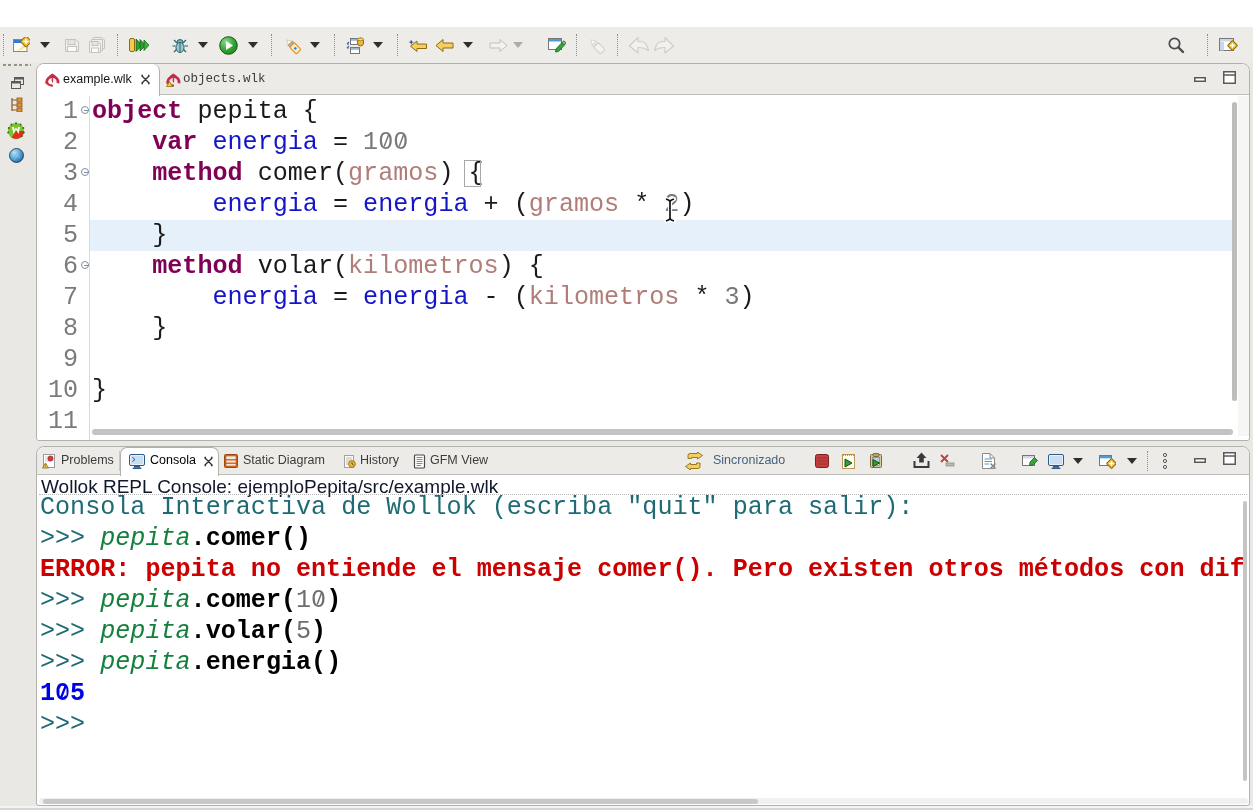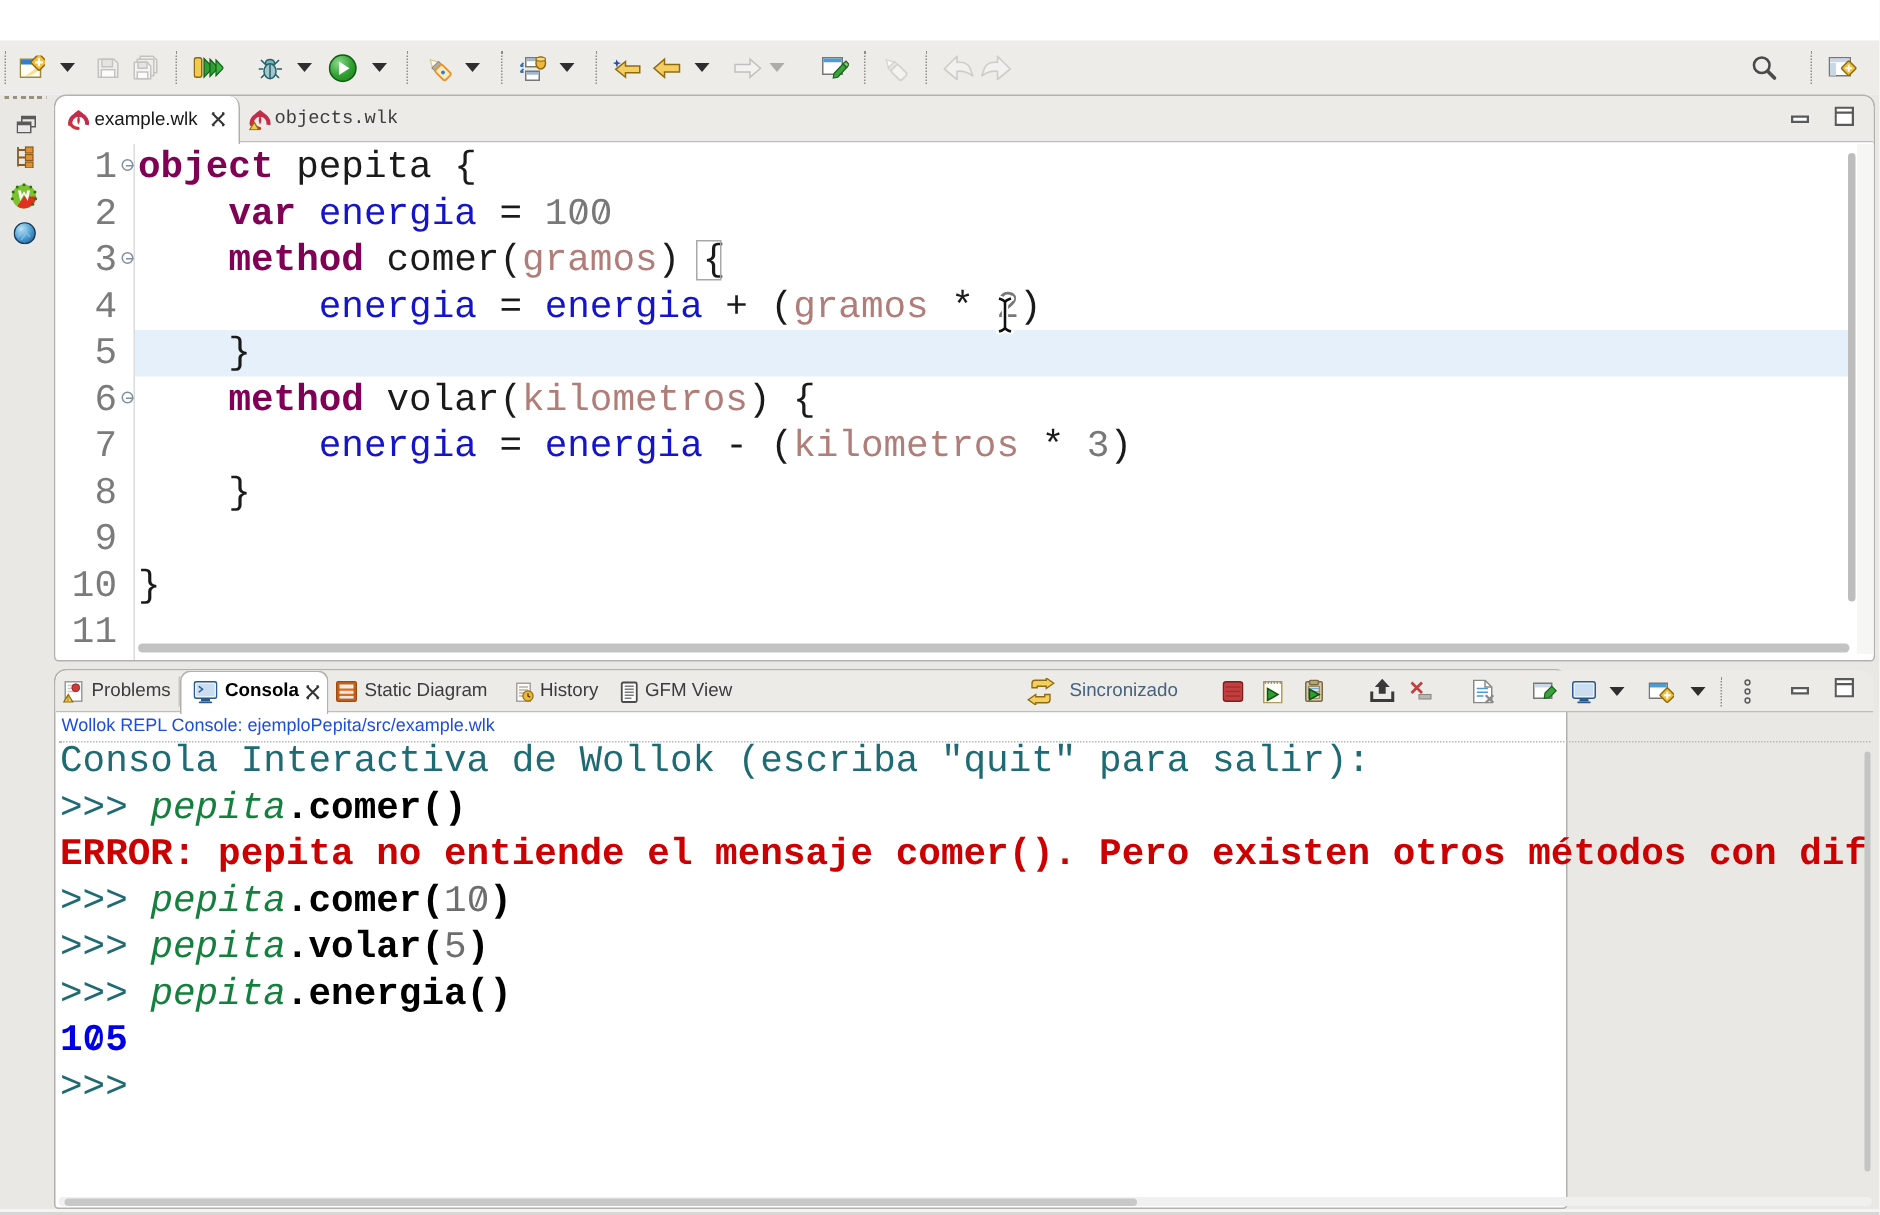--- a/index.html
+++ b/index.html
@@ -31,25 +31,25 @@
   .cline { position:absolute; left:55px; white-space:pre; color:#1a1a1a; }
   .lnum  { position:absolute; width:41px; text-align:right; color:#7b7b7b; }
   .kw { color:#7F0055; font-weight:bold; }
   .fld { color:#1515C8; }
   .par { color:#B07D78; }
   .num { color:#787878; }
   .fold { left:44px; width:8px; height:8px; border:1px solid #7E8FA1; border-radius:50%; background:#fff; }
   .fold::after { content:""; position:absolute; left:1.5px; top:3px; width:5px; height:1px; background:#7E8FA1; }
 
   
-  #console { position:absolute; left:36px; top:446px; width:1009px; height:360px;
+  #console { position:absolute; left:36px; top:446px; width:1214px; height:360px;
     background:#fff; border:1px solid #B3B1AD; border-radius:8px 8px 3px 3px; }
   #cotabs { position:absolute; left:0; top:0; width:1212px; height:28px; background:#ECEBE8;
     border-bottom:1px solid #C0BEBA; border-radius:8px 8px 0 0; }
-  #colabel { position:absolute; left:4px; top:29px; font-size:12px; color:#1d4ed8; }
+  #colabel { position:absolute; left:4px; top:29px; font-size:19px; color:#0f172a; }
   #cotext { position:absolute; left:3px; top:45px; width:1205px; height:248px; overflow:hidden;
     font-family:"Liberation Mono", monospace; font-size:25.1px; line-height:31px; white-space:pre; }
   .teal { color:#1E6B74; font-weight:normal; }
   .blk  { color:#000; font-weight:bold; }
   .pep  { color:#15803d;font-style:italic; }
   .err  { color:#CC0000; font-weight:bold; }
   .res  { color:#0000E6; font-weight:bold; }
   .gnum { color:#6E6E6E; }
 </style>
 </head>
@@ -293,21 +293,21 @@
       <div class="abs" style="left:82px;top:4px;width:0;height:20px;border-left:1px solid #C9C7C3;"></div>
 
       <div class="abs" style="left:83px;top:0px;width:99px;height:29px;background:#fff;border:1px solid #B3B1AD;border-bottom:none;border-radius:7px 7px 0 0;"></div>
       <svg class="abs" style="left:92px;top:7px" width="16" height="15" viewBox="0 0 16 15">
         <rect x="0.5" y="0.5" width="15" height="11" rx="1.5" fill="#EAF1F8" stroke="#2B5A8C"></rect>
         <rect x="2" y="2" width="12" height="8" fill="#CBDDF0"></rect>
         <path d="M3.5 3.5 L6 5.5 L3.5 7.5" stroke="#2B5A8C" stroke-width="1" fill="none"></path>
         <rect x="5" y="12" width="6" height="1.6" fill="#2B5A8C"></rect>
         <rect x="3.5" y="13.6" width="9" height="1.4" rx="0.7" fill="#2B5A8C"></rect>
       </svg>
-      <span class="abs" style="left:113px;top:6px;font-size:12.5px;color:#000;font-weight:bold;">Consola</span>
+      <span class="abs" style="left:113px;top:6px;font-size:12.5px;color:#000;font-weight:normal;">Consola</span>
       <svg class="abs" style="left:166px;top:9px" width="11" height="11" viewBox="0 0 11 11">
         <path d="M1.5 1.5 L9.5 9.5 M9.5 1.5 L1.5 9.5 M1.5 1.5 H3 M9.5 1.5 H8 M1.5 9.5 H3 M9.5 9.5 H8" stroke="#333" stroke-width="1.4"></path>
       </svg>
 
       <svg class="abs" style="left:187px;top:7px" width="14" height="14" viewBox="0 0 14 14">
         <rect x="0.5" y="0.5" width="13" height="13" rx="1" fill="#E06A1F" stroke="#9C4A12"></rect>
         <rect x="2" y="2" width="10" height="3" fill="#F4E9DF"></rect>
         <rect x="2" y="6.5" width="10" height="2" fill="#F4E9DF"></rect>
         <rect x="2" y="10" width="10" height="2" fill="#F4E9DF"></rect>
         <rect x="2" y="2" width="10" height="10" fill="none" stroke="#9C4A12" stroke-width="0.5"></rect>

